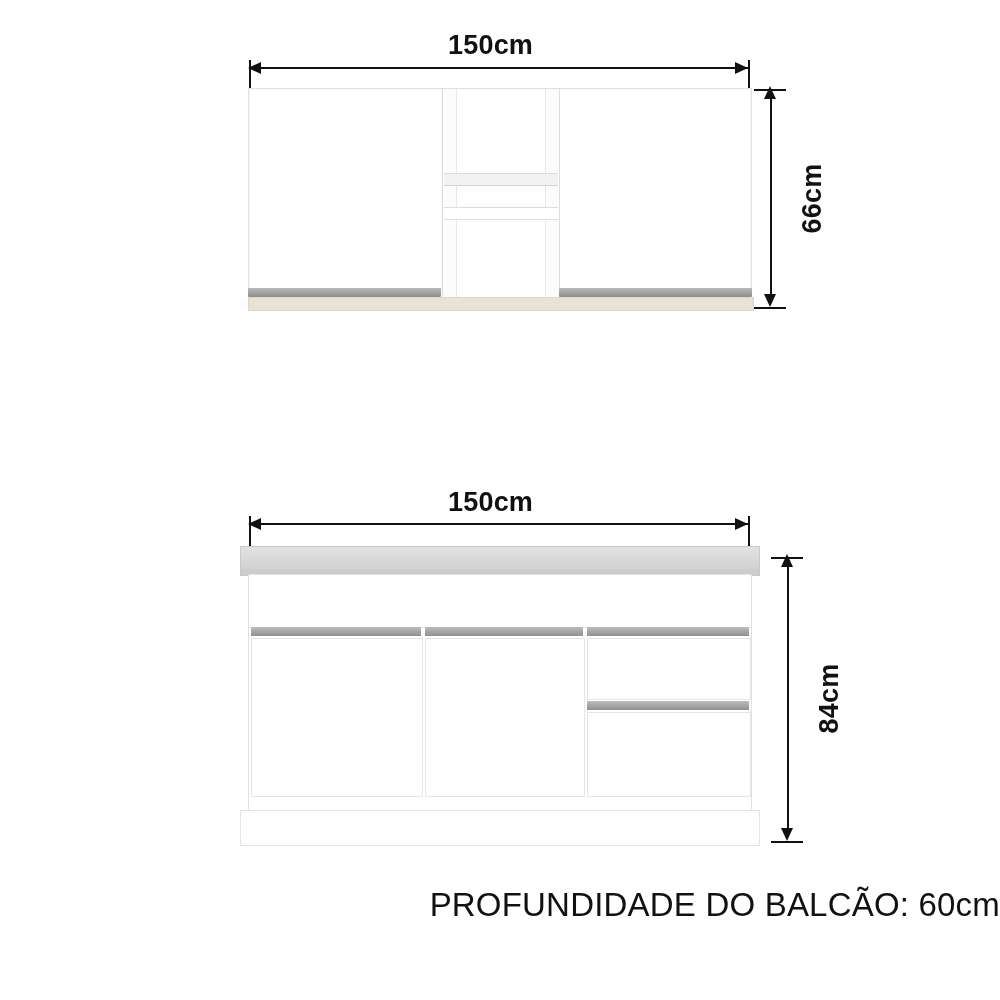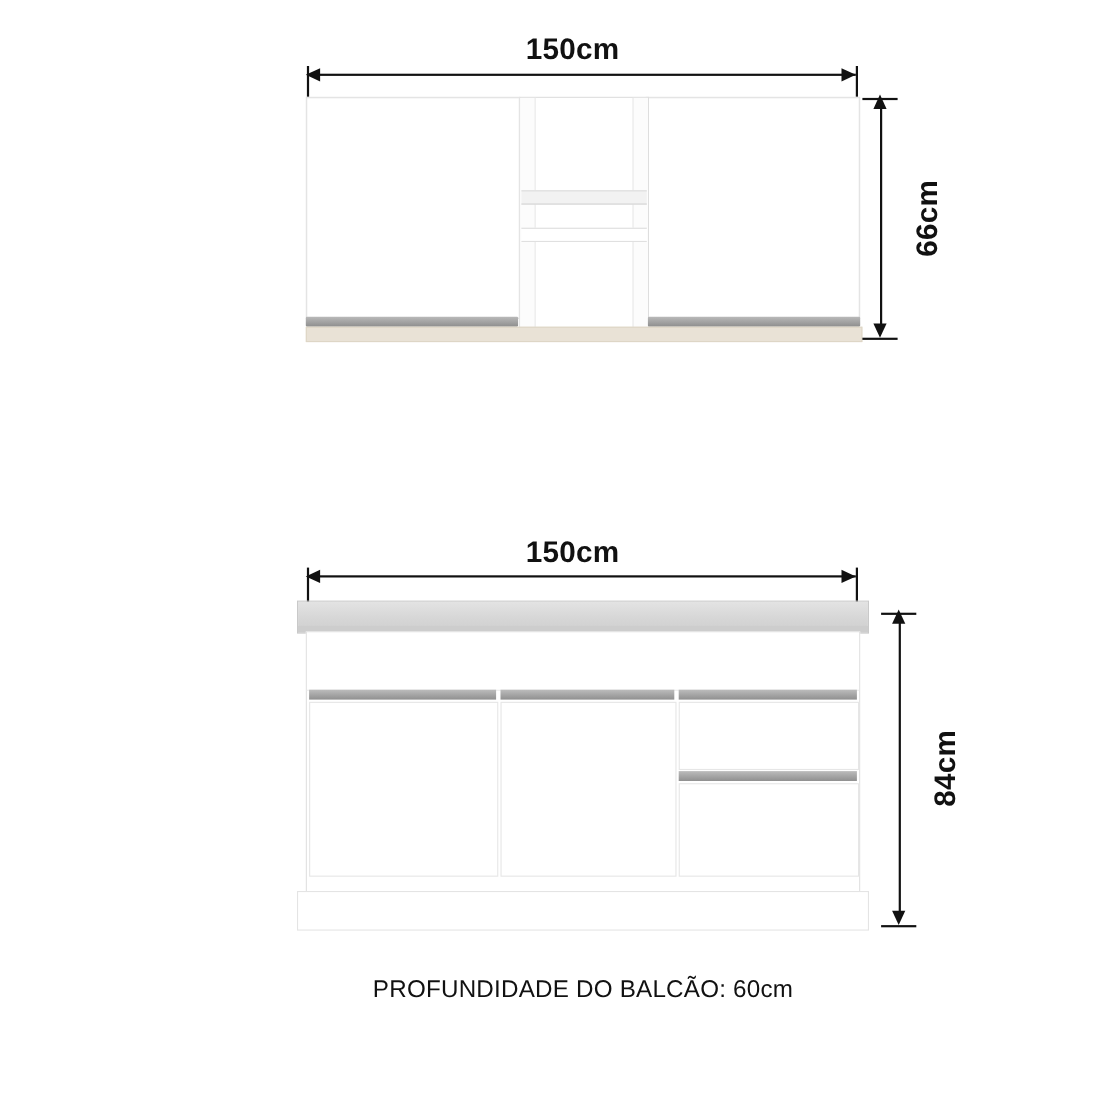--- a/index.html
+++ b/index.html
@@ -11,21 +11,20 @@
     width: 1000px;
     height: 1000px;
     font-family: "Liberation Sans", sans-serif;
     color: #1a1a1a;
     position: relative;
     overflow: hidden;
   }
   .stage {
     position: absolute;
     inset: 0;
-    margin-left: 30px;
   }
 
   
   .dim-label {
     position: absolute;
     font-size: 27px;
     font-weight: bold;
     letter-spacing: 0.2px;
     color: #111;
     white-space: nowrap;
@@ -227,22 +226,22 @@
     height: 34px;
     background: #ffffff;
     border: 1px solid #e4e4e4;
   }
 
   
   .caption {
     position: absolute;
     left: 0;
     width: 1000px;
-    text-align: center;
-    font-size: 22px;
+    text-align: right;
+    font-size: 33px;
     font-weight: normal;
     color: #111;
     letter-spacing: 0.2px;
   }
   .caption.l1 { top: 886px; }
   .caption.l2 { top: 925px; }
 </style>
 </head>
 <body>
 

